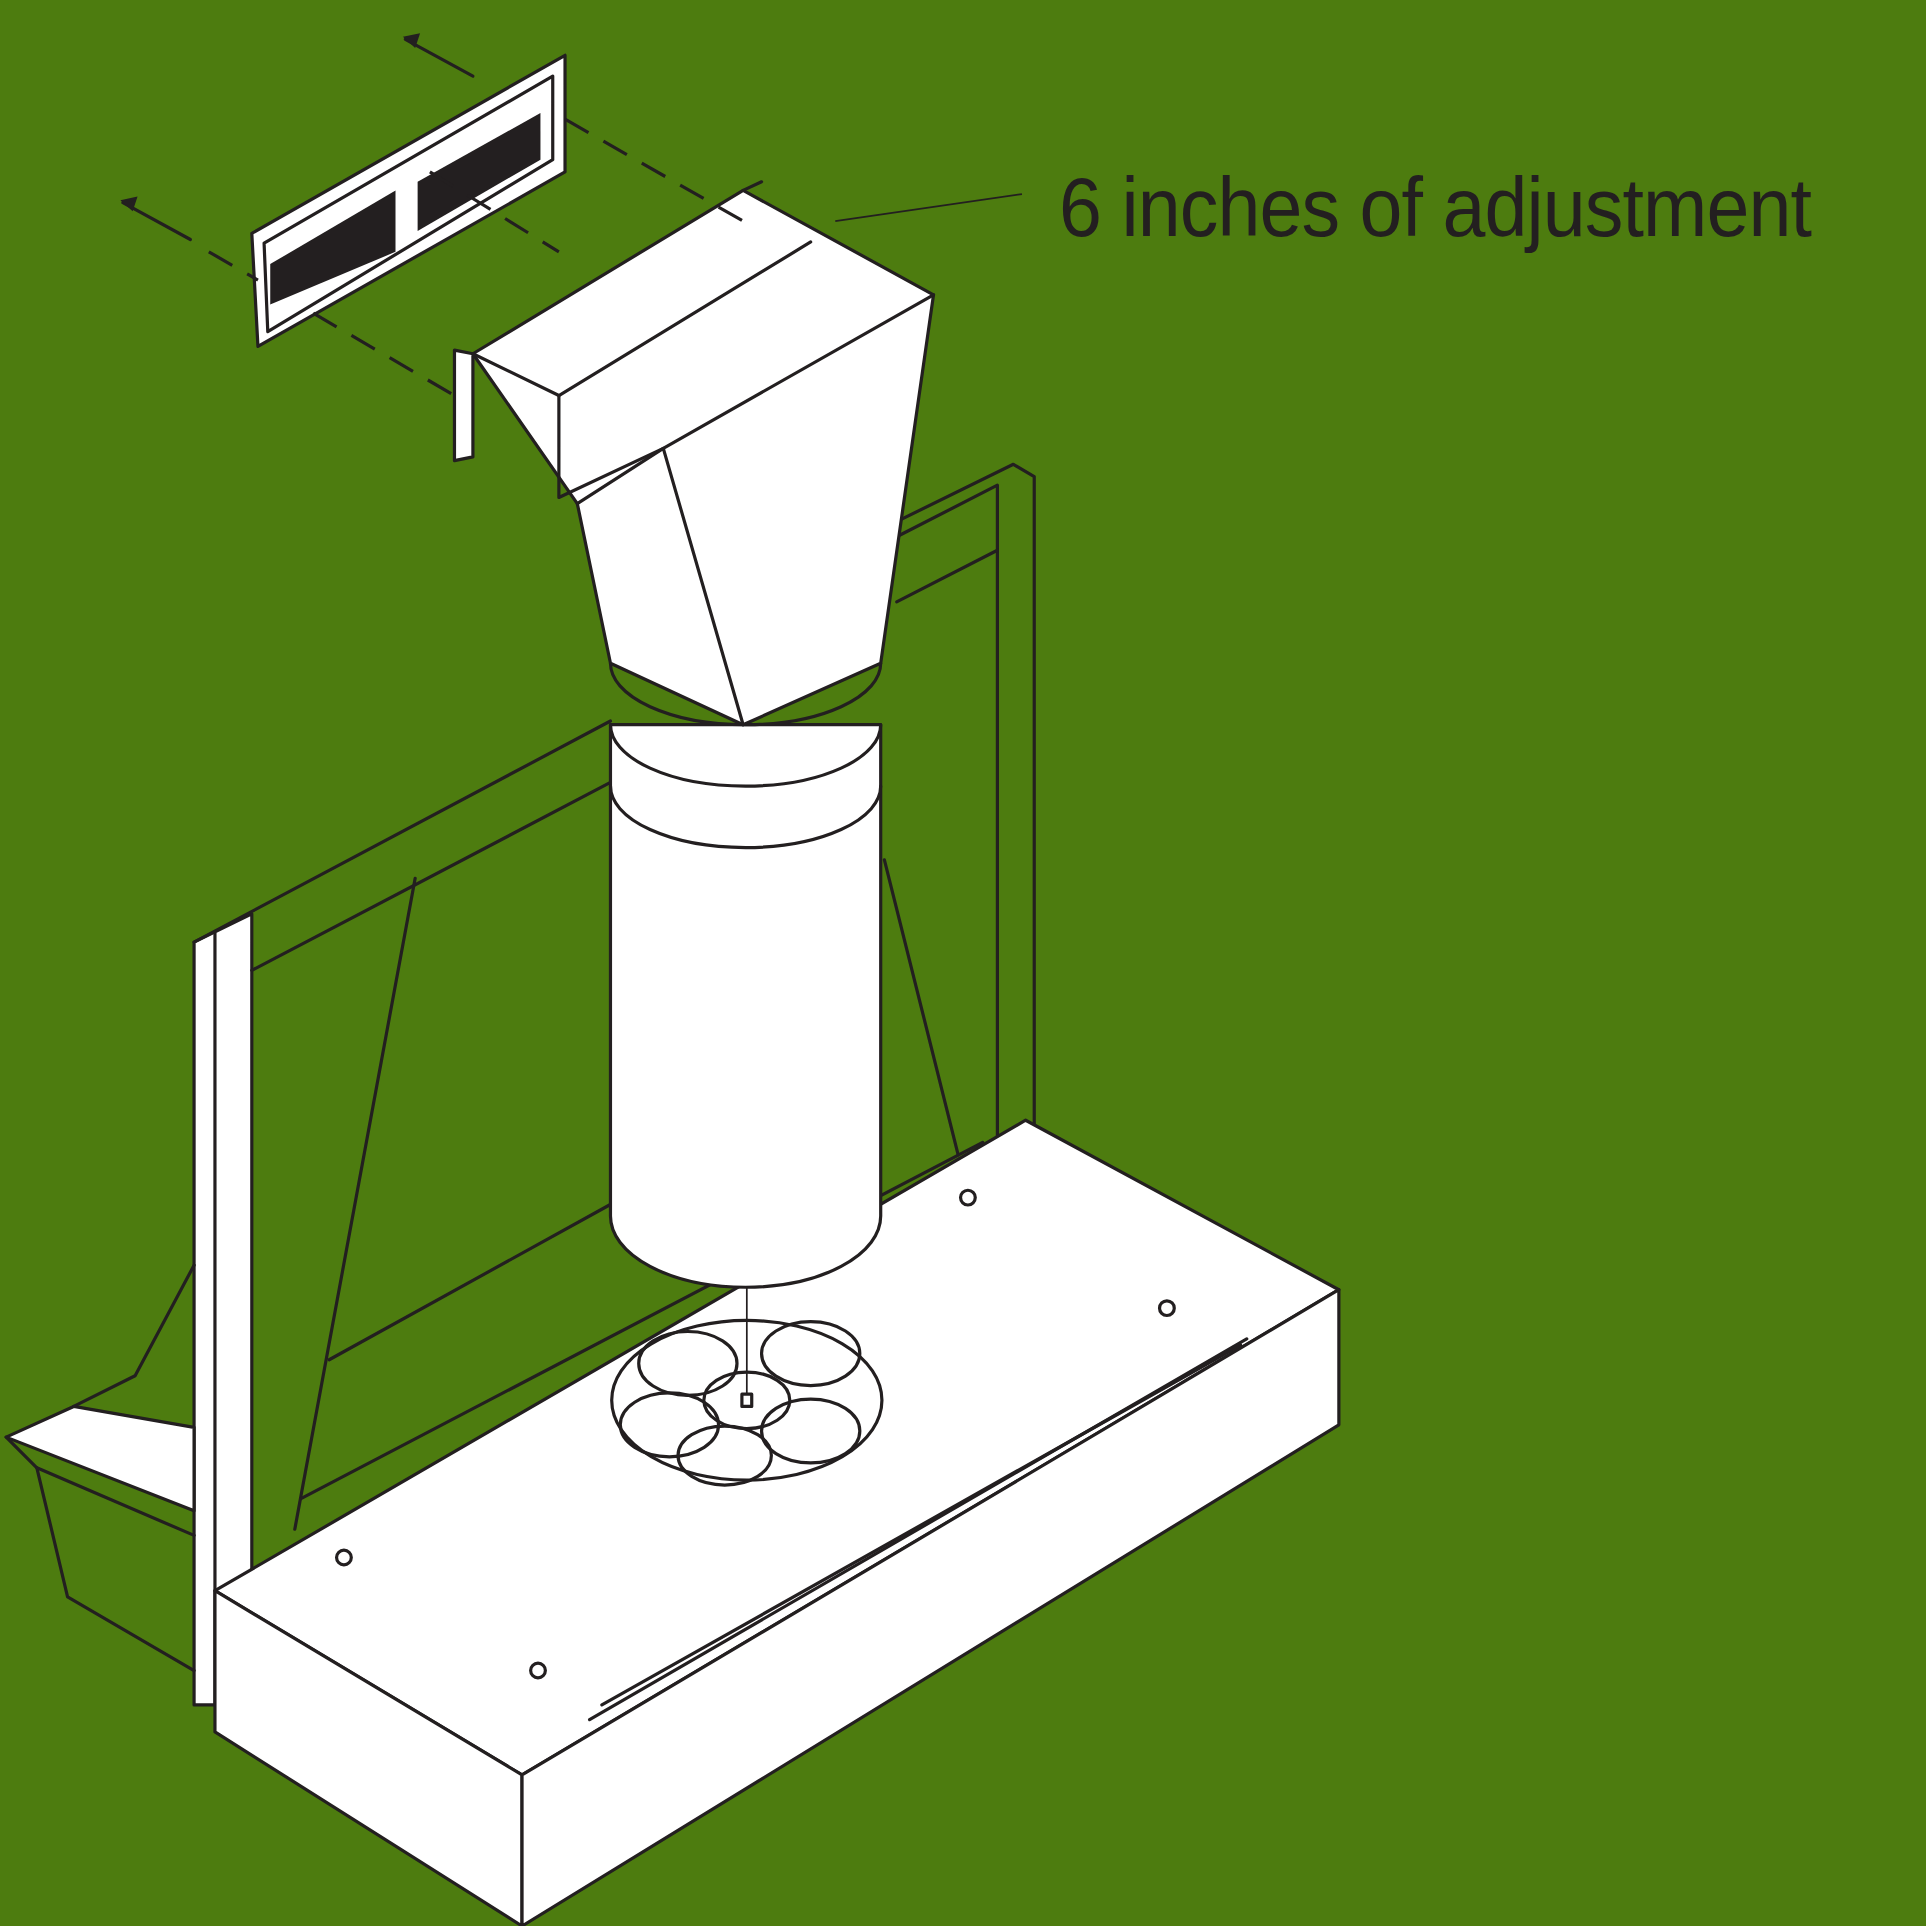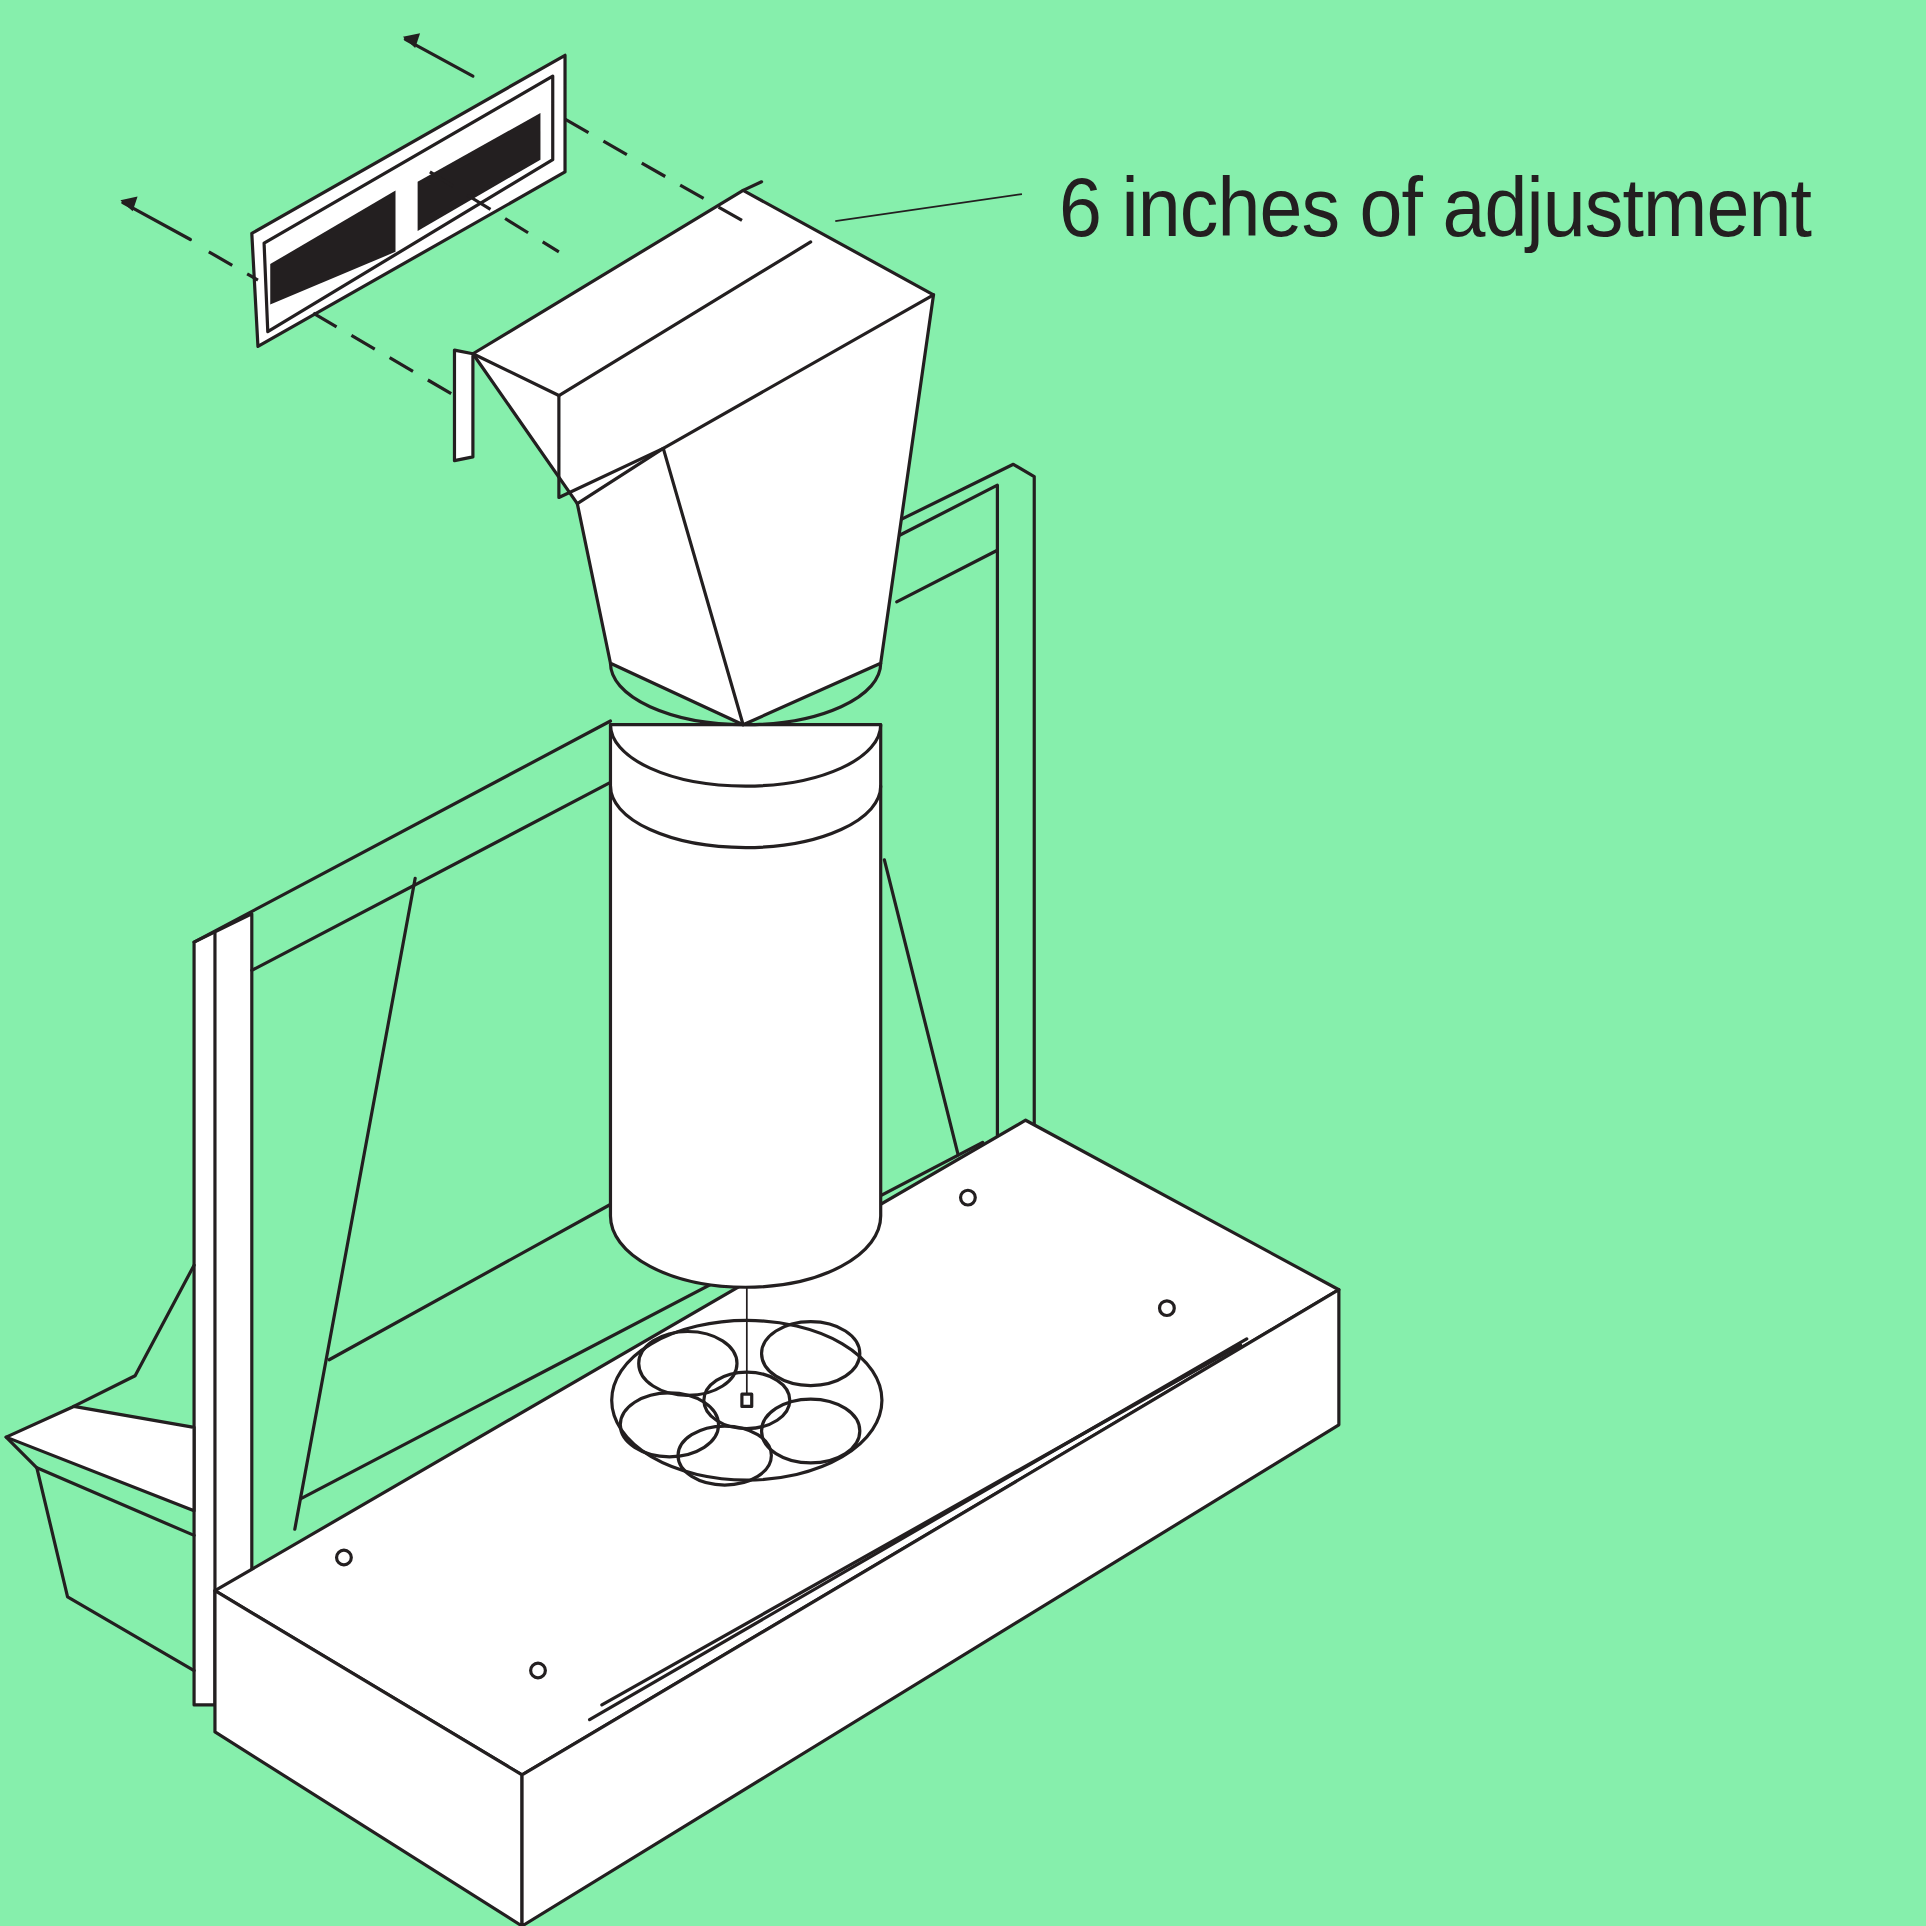--- a/index.html
+++ b/index.html
@@ -1,16 +1,16 @@
 <!DOCTYPE html>
 <html style="font-size:8px"><head>
 <meta charset="utf-8">
 <style>
   html,body{margin:0;padding:0;background:#ffffff;}
-  #stage{position:relative;width:1926px;height:1926px;background:#86efac;overflow:hidden;}
+  #stage{position:relative;width:1926px;height:1926px;background:#4d7c0f;overflow:hidden;}
   svg{position:absolute;left:0;top:0;}
   .ln{fill:none;stroke:#231f20;stroke-width:2.6;stroke-linejoin:round;stroke-linecap:round;}
   .thin{fill:none;stroke:#231f20;stroke-width:1.4;}
   .dash{fill:none;stroke:#231f20;stroke-width:2.6;stroke-dasharray:22 14;}
   .wf{fill:#fff;stroke:#231f20;stroke-width:2.6;stroke-linejoin:round;}
   .blk{fill:#231f20;}
   #label{position:absolute;left:1059px;top:160px;font-family:"Liberation Sans",sans-serif;font-size:83px;color:#231f20;white-space:nowrap;letter-spacing:-1px;transform:scaleX(0.93);transform-origin:left top;}
 </style>
 </head>
 <body>

